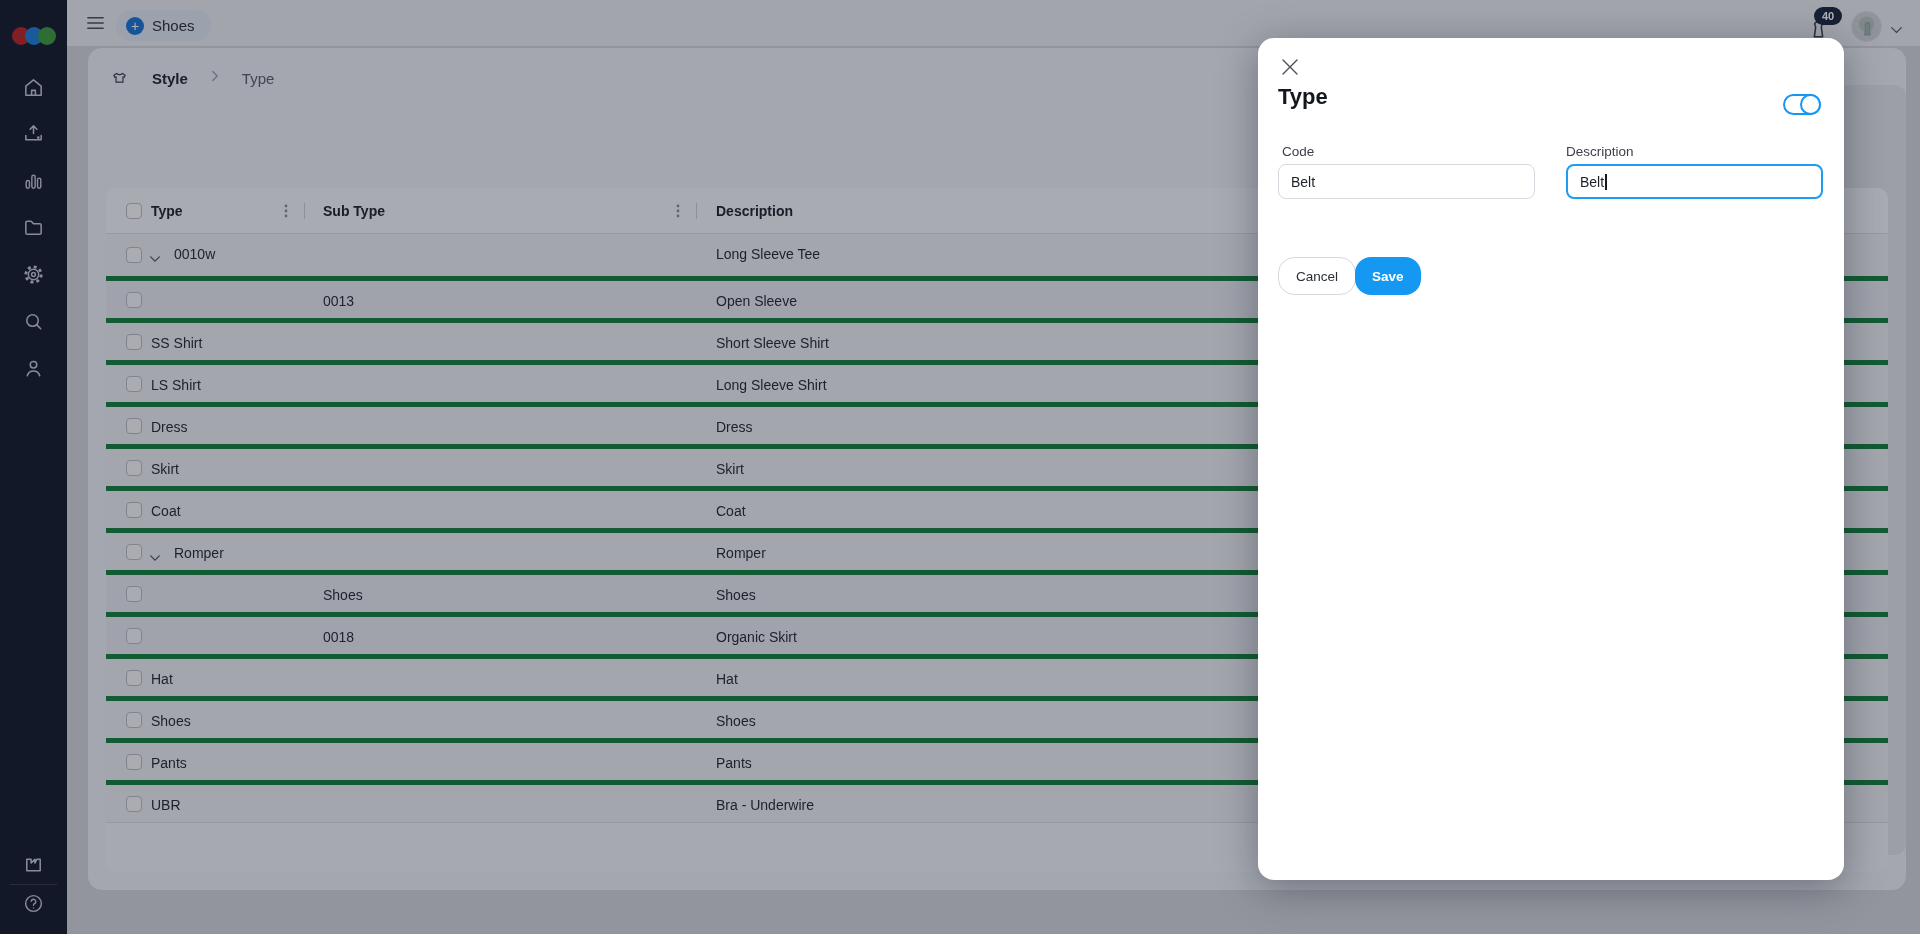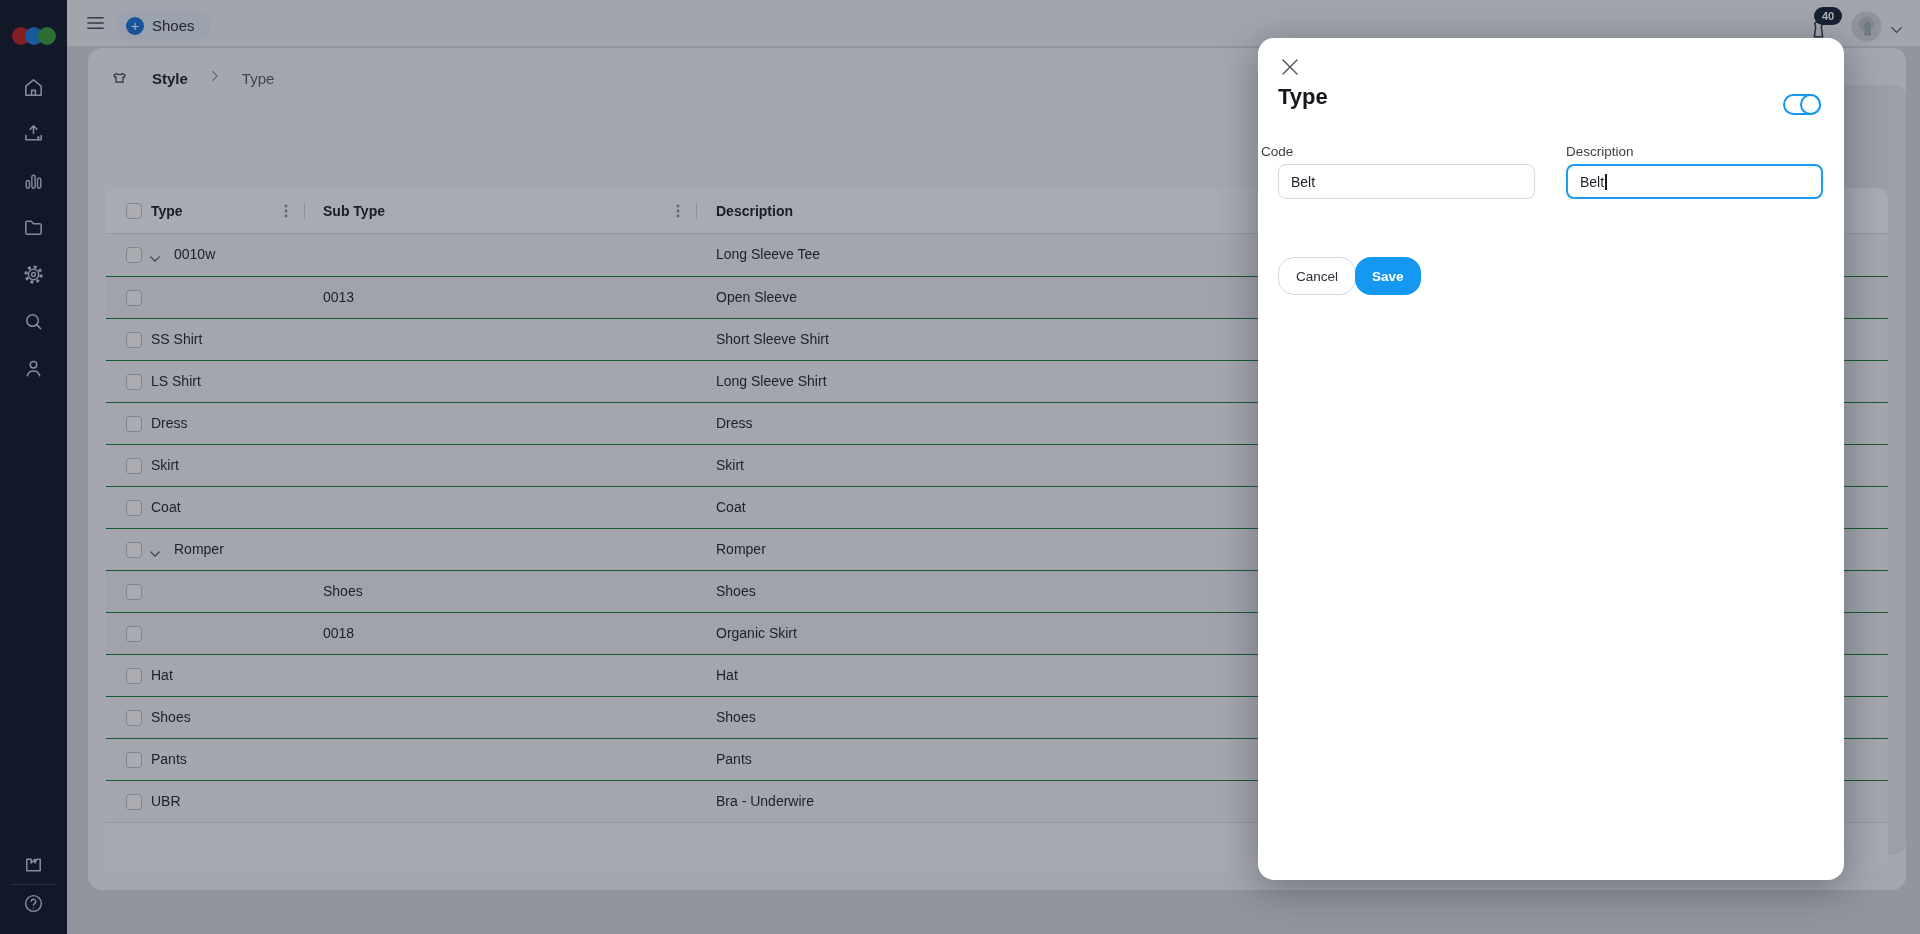--- a/index.html
+++ b/index.html
@@ -56,21 +56,21 @@
 
   
   .type-table { position:absolute; left:106px; top:188px; width:1782px; height:684px; }
   .thead { position:absolute; left:0; top:0; width:100%; height:46px; background:#f4f6f9; border-radius:10px 10px 0 0;
     border-bottom:1px solid #d8dbe2; }
   .thead .hlabel { position:absolute; top:15px; font-size:14px; font-weight:bold; color:#20242d; }
   .kebab { position:absolute; top:15px; width:16px; height:16px; color:#868d99; cursor:pointer; }
   .hdiv { position:absolute; top:15px; width:1px; height:16px; background:#c9cdd6; }
   .cb { position:absolute; left:20px; top:50%; margin-top:-8px; width:16px; height:16px; border:1.5px solid #b5bcc7;
     border-radius:4px; background:rgba(255,255,255,.55); cursor:pointer; }
-  .trow { position:absolute; left:0; width:100%; height:42px; background:#edeff4; border-top:1px solid #15803d; cursor:pointer; }
+  .trow { position:absolute; left:0; width:100%; height:42px; background:#edeff4; border-top:5px solid #15803d; cursor:pointer; }
   .trow:first-of-type { border-top:none; }
   .trow.child { background:#e8ebf1; }
   .trow .cell { position:absolute; top:12px; font-size:14px; color:#272b33; white-space:nowrap; }
   .trow .c-type { left:45px; } .trow .c-type.shift { left:68px; }
   .trow .c-sub { left:217px; } .trow .c-desc { left:610px; }
   .row-chev { position:absolute; left:43px; top:15px; color:#4d535d; cursor:pointer; }
   .tfoot { position:absolute; left:0; top:634px; width:100%; height:50px; background:#f2f4f8; border-top:1px solid #d8dbe2;
     border-radius:0 0 10px 10px; }
 
   .ghost-panel { position:absolute; left:1560px; top:85px; width:346px; height:770px; background:#e2e4e9; border-radius:12px; }
@@ -79,21 +79,21 @@
   .backdrop { position:absolute; inset:0; background:rgba(14,18,32,.33); z-index:10; }
   .modal { position:absolute; left:1258px; top:38px; width:586px; height:842px; background:#ffffff; border-radius:16px;
     box-shadow:0 8px 40px rgba(10,14,28,.35); z-index:20; }
   .close-x { position:absolute; left:22px; top:19px; width:20px; height:20px; color:#4a4f58; cursor:pointer; }
   .modal-title { position:absolute; left:20px; top:46px; font-size:22px; font-weight:bold; color:#14171e; }
   .toggle { position:absolute; right:23px; top:56px; width:38px; height:21px; border:2px solid #1598f2; border-radius:12px;
     background:#fff; cursor:pointer; }
   .toggle .knob { position:absolute; right:-2px; top:-2px; width:21px; height:21px; border:2px solid #1598f2;
     border-radius:50%; background:#fff; }
   .field-label { position:absolute; top:106px; font-size:13.5px; color:#3a3f49; }
-  .fl-code { left:3px; } .fl-desc { left:308px; }
+  .fl-code { left:24px; } .fl-desc { left:308px; }
   .fake-input { position:absolute; top:126px; height:35px; width:257px; background:#fff; border:1px solid #d5d9e0;
     border-radius:8px; font-size:14px; color:#1c2028; display:flex; align-items:center; padding:0 12px; cursor:text; }
   .fi-code { left:20px; }
   .fi-desc { left:308px; border:2px solid #1e9bf2; }
   .caret { display:inline-block; width:1.5px; height:16px; background:#15181e; margin-left:1px; }
   .btn { position:absolute; top:183px; height:38px; border-radius:16px; font-size:13.5px; cursor:pointer;
     font-family:"Liberation Sans",sans-serif;margin-top:36px; }
   .btn-cancel { left:20px; padding:0 17px; background:#fff; border:1px solid #d4d8df; color:#2a2e38; }
   .btn-save { left:97px; padding:4px 17px; background:#1598f2; border:none; color:#fff; font-weight:bold; }
 </style>

